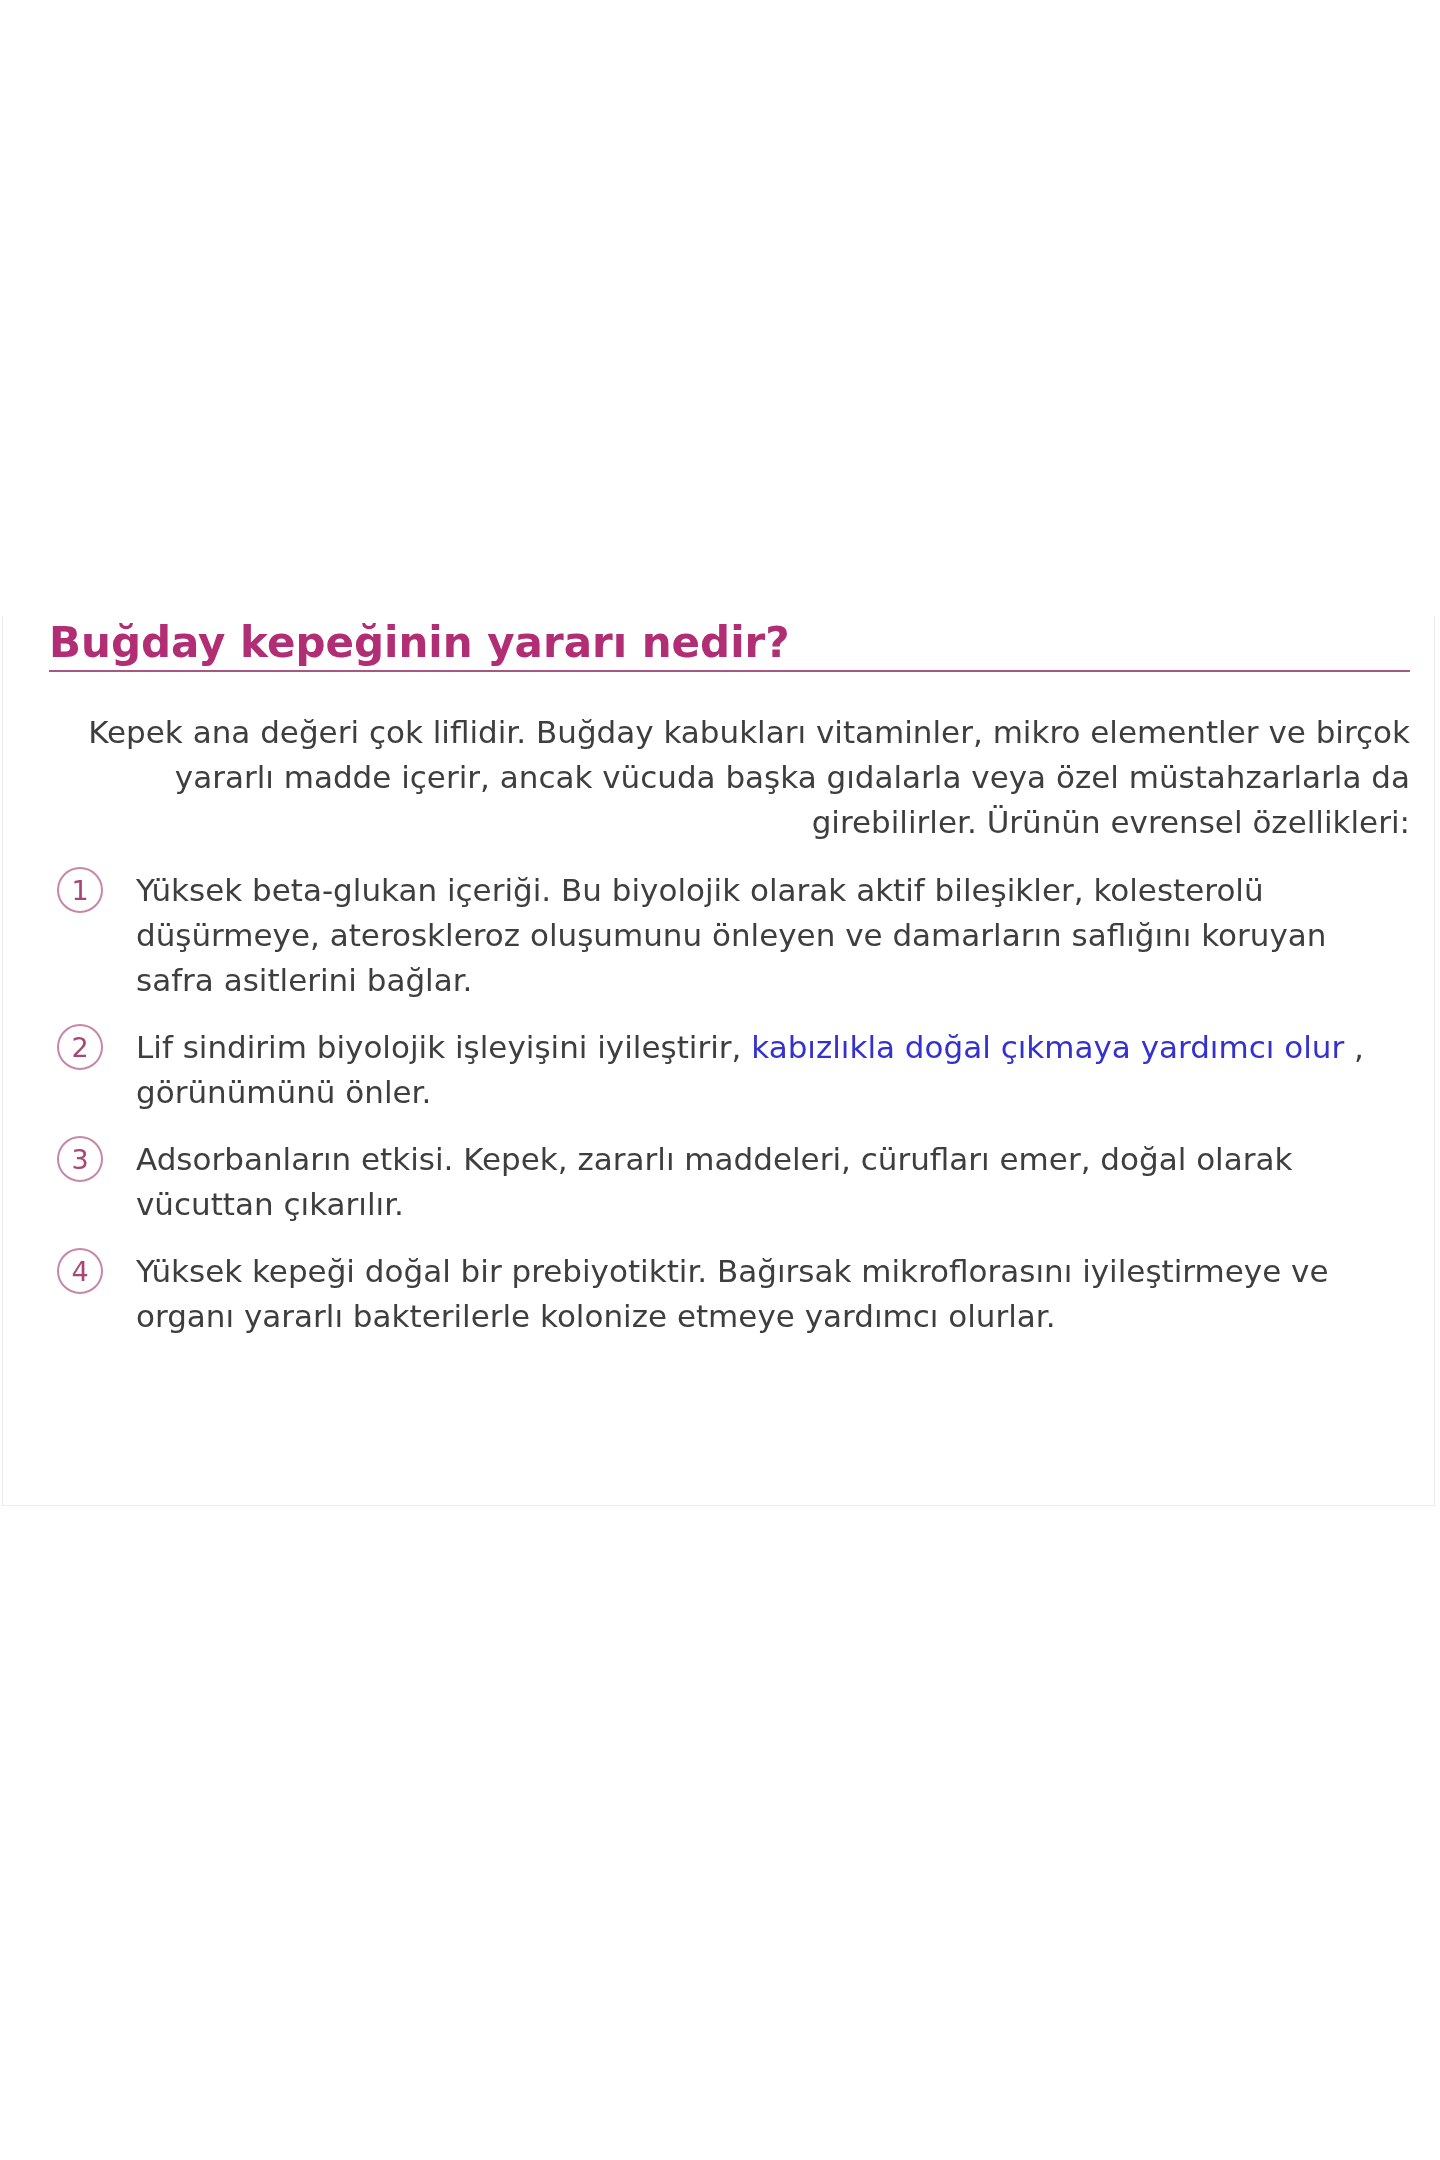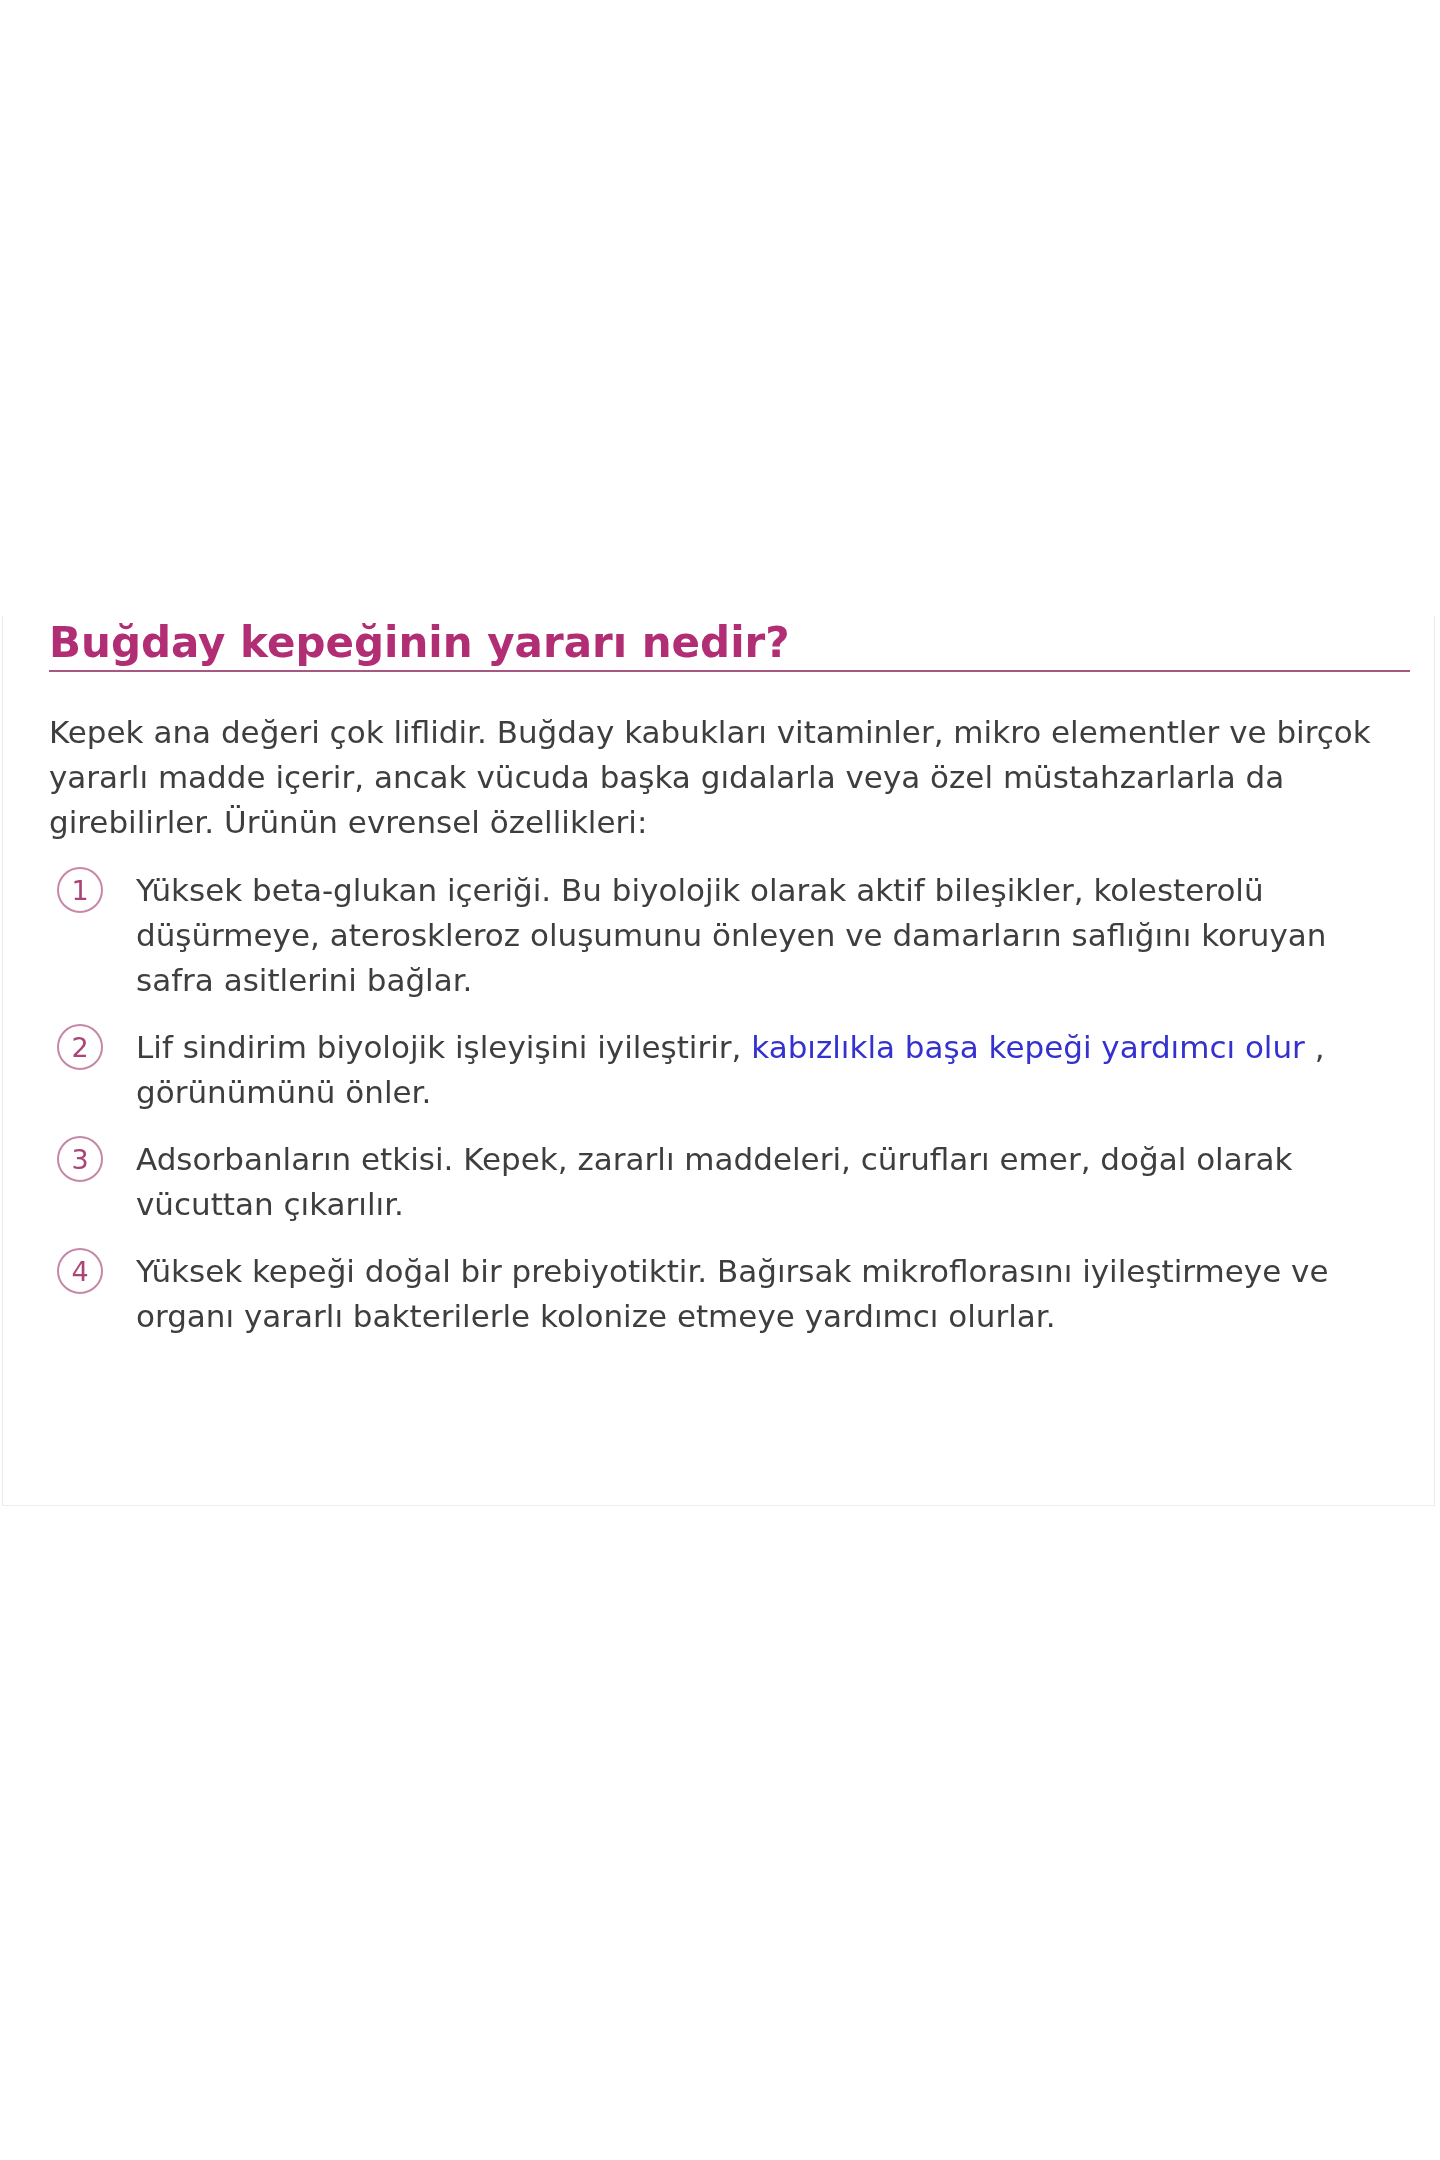--- a/index.html
+++ b/index.html
@@ -32,21 +32,21 @@
     color: #b12d74;
     border-bottom: 2px solid #a65883;
     letter-spacing: 0px;
   }
   p.body-text {
     font-size: 31px;
     line-height: 45px;
     color: #3e3e3e;
     margin: 0;
   }
-  p.intro { margin-top: 38px; }
+  p.intro { margin-top: 38px; text-align: right; }
   ol.benefits-list {
     list-style: none;
     margin: 23px 0 0 0;
     padding: 0;
   }
   ol.benefits-list li {
     position: relative;
     padding-left: 87px;
     margin-bottom: 22px;
     font-size: 31px;
@@ -86,21 +86,21 @@
 
   <ol class="benefits-list">
 
     <li>
       <span class="num-badge">1</span>
       <span>Yüksek beta-glukan içeriği. Bu biyolojik olarak aktif bileşikler, kolesterolü düşürmeye, ateroskleroz oluşumunu önleyen ve damarların saflığını koruyan safra asitlerini bağlar.</span>
     </li>
 
     <li>
       <span class="num-badge">2</span>
-      <span><span>Lif sindirim biyolojik işleyişini iyileştirir, </span><a class="inline-link" href="#">kabızlıkla başa kepeği yardımcı olur</a><span> , görünümünü önler.</span></span>
+      <span><span>Lif sindirim biyolojik işleyişini iyileştirir, </span><a class="inline-link" href="#">kabızlıkla doğal çıkmaya yardımcı olur</a><span> , görünümünü önler.</span></span>
     </li>
 
     <li>
       <span class="num-badge">3</span>
       <span>Adsorbanların etkisi. Kepek, zararlı maddeleri, cürufları emer, doğal olarak vücuttan çıkarılır.</span>
     </li>
 
     <li>
       <span class="num-badge">4</span>
       <span>Yüksek kepeği doğal bir prebiyotiktir. Bağırsak mikroflorasını iyileştirmeye ve organı yararlı bakterilerle kolonize etmeye yardımcı olurlar.</span>

